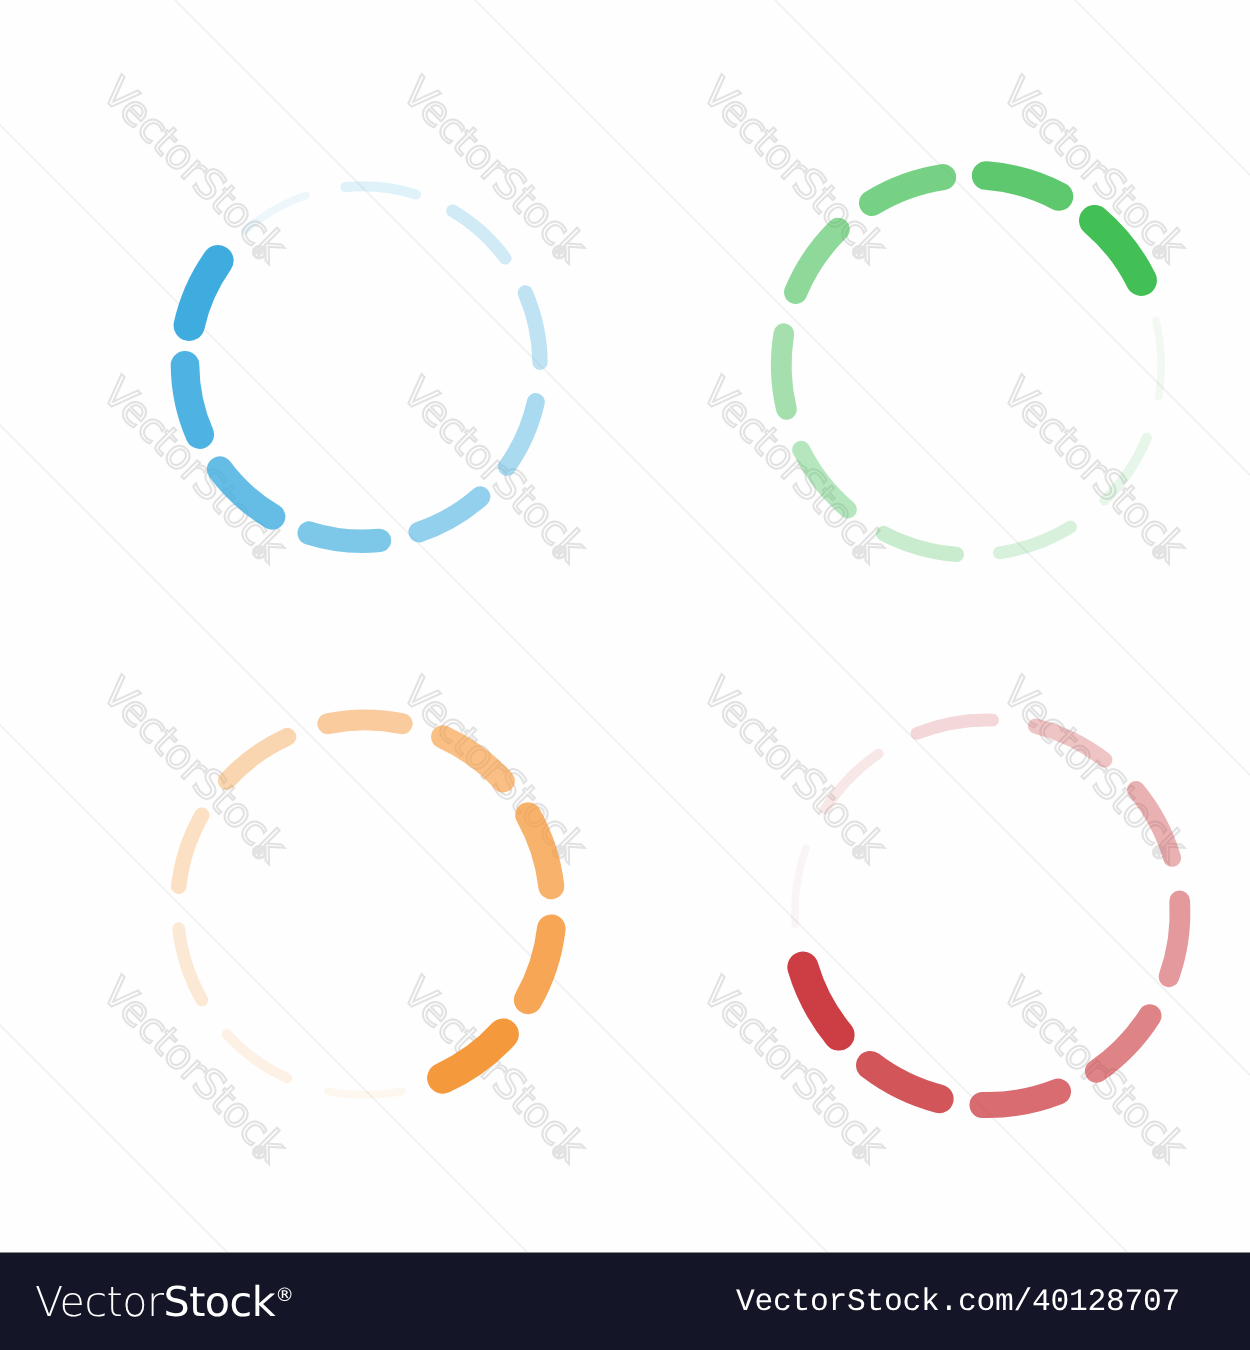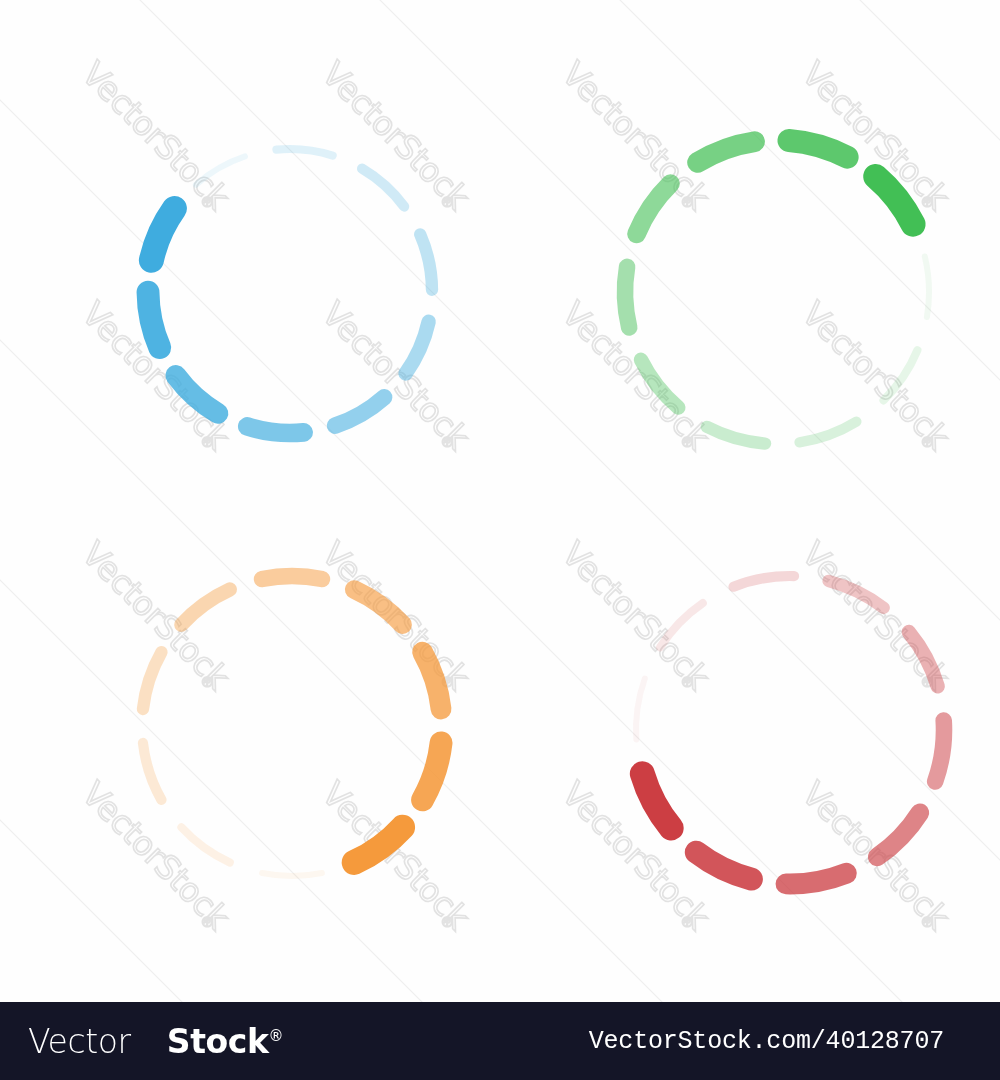--- a/index.html
+++ b/index.html
@@ -58,21 +58,21 @@
     padding: 0 24px 0 28px;
   }
   #brand-logo {
     color: #ffffff;
     font-size: 33px;
     letter-spacing: -0.4px;
     white-space: nowrap;
     font-family: "DejaVu Sans", sans-serif;
   }
   #brand-logo .brand-light { font-weight: 300; }
-  #brand-logo .brand-bold  { font-weight: 700; margin-left: 36px; }
+  #brand-logo .brand-bold  { font-weight: 400; }
   #brand-logo .brand-reg {
     font-size: 15px;
     vertical-align: super;
     font-weight: 400;
   }
   #footer-url {
     color: #ffffff;
     font-size: 25px;
     letter-spacing: -0.2px;
     white-space: nowrap;

